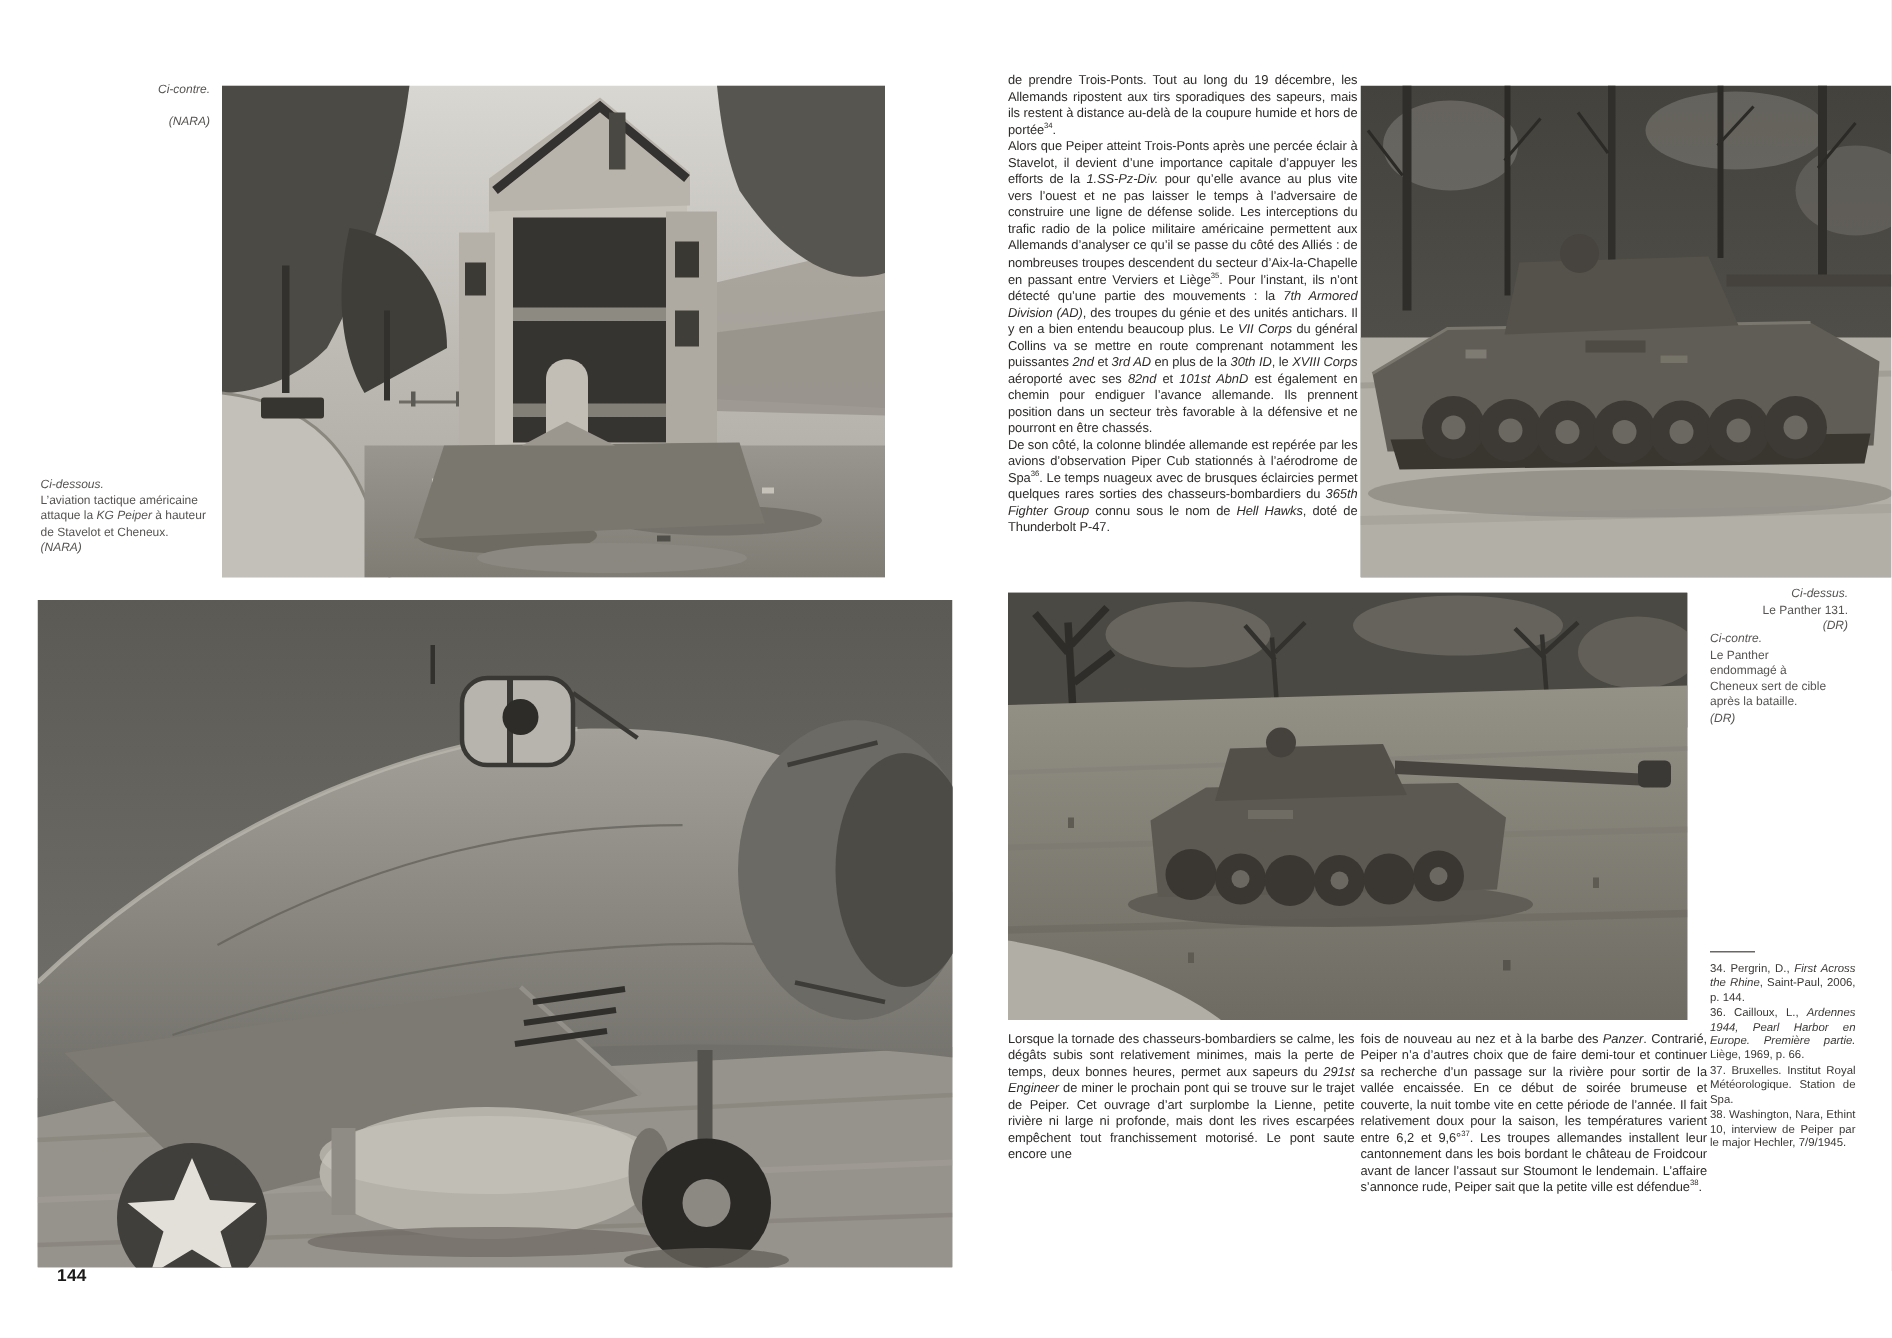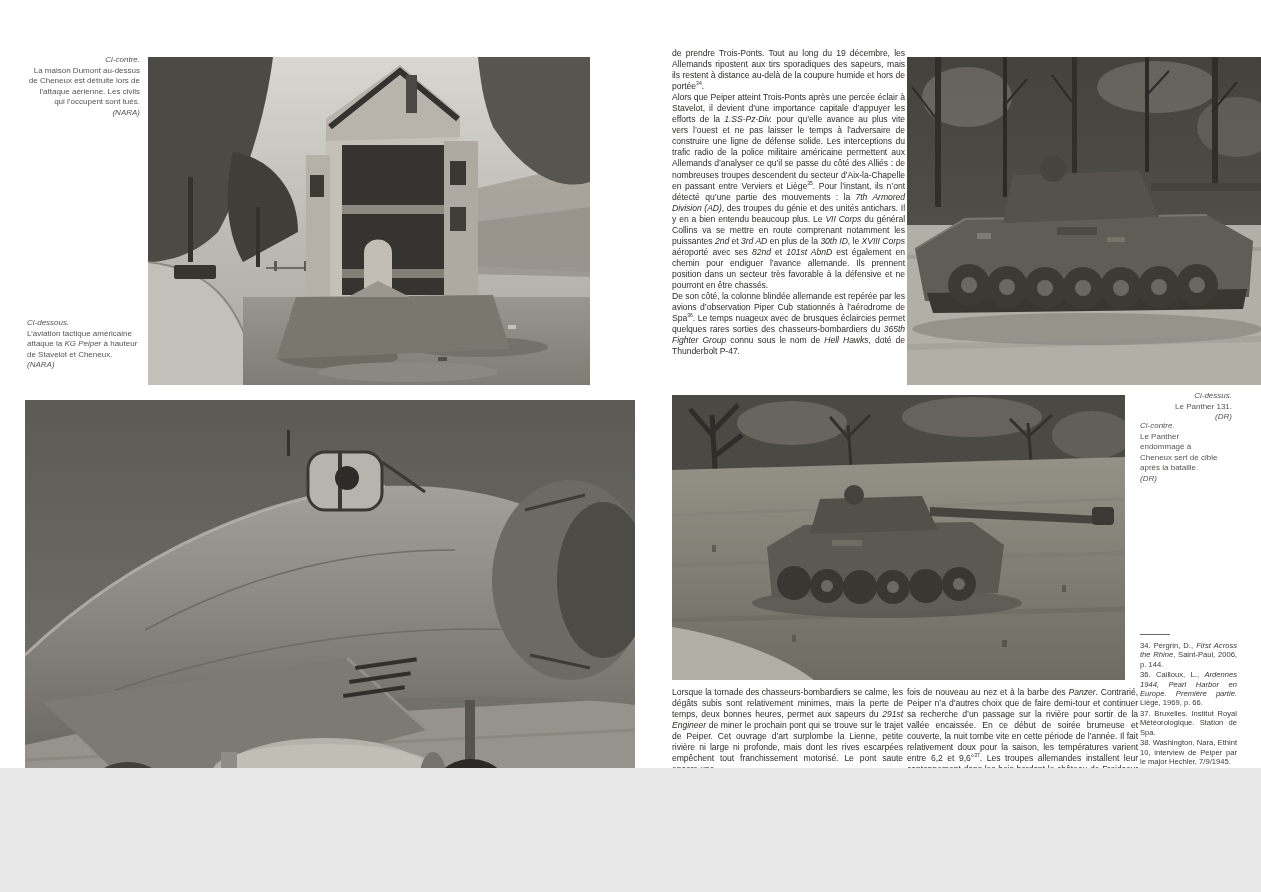--- a/index.html
+++ b/index.html
@@ -1,16 +1,16 @@
 <!DOCTYPE html>
 <html lang="fr"><head>
 <meta charset="utf-8">
 <style>
   html,body{margin:0;padding:0;background:#e8e8e8;}
-  .spread{position:relative;width:1261px;height:768px;background:#ffffff;overflow:hidden;
+  .spread{position:relative;width:1261px;height:892px;background:#ffffff;overflow:hidden;
           font-family:"Liberation Sans","DejaVu Sans",sans-serif;}
   
   .body-col{position:absolute;color:#2e2c2a;font-size:8.6px;line-height:11.05px;
             text-align:justify;letter-spacing:-0.05px;hyphens:auto;-webkit-hyphens:auto;}
   .body-col p{margin:0;}
   sup{font-size:0.6em;line-height:0;vertical-align:super;}
   .caption{position:absolute;color:#565452;font-size:8px;line-height:10.6px;}
   .footnotes{position:absolute;left:1140px;top:641px;width:97px;color:#3a3836;
              font-size:7.6px;line-height:9.3px;text-align:justify;hyphens:auto;-webkit-hyphens:auto;}
   .footnotes p{margin:0 0 1.5px 0;}
@@ -32,21 +32,21 @@
   #photo-house{left:148px;top:57px;}
   #photo-p47{left:25px;top:400px;}
   #photo-panther-road{left:907px;top:57px;}
   #photo-panther-field{left:672px;top:395px;}
 </style>
 </head>
 <body>
 
 <div class="spread">
 
-  <div id="cap-house" class="caption"><span style="font-style: italic;">Ci-contre.</span><br><span>La maison Dumont au-dessus de Cheneux est détruite lors de l’attaque aérienne. Les civils qui l’occupent sont tués.</span><br><span style="font-style: italic;">(NARA)</span></div>
+  <div id="cap-house" class="caption"><span style="font-style: italic;">Ci-contre.</span><br><br><span style="font-style: italic;">(NARA)</span></div>
 
   <svg id="photo-house" class="photo" width="442" height="328" viewBox="0 0 442 328" role="img">
     <defs>
       <linearGradient id="sky1" x1="0" y1="0" x2="0" y2="1">
         <stop offset="0" stop-color="#d9d7d2"></stop>
           <stop offset="0.55" stop-color="#bdbab4"></stop>
           <stop offset="1" stop-color="#aaa7a0"></stop>
       </linearGradient>
       <linearGradient id="rub1" x1="0" y1="0" x2="0" y2="1">
         <stop offset="0" stop-color="#999690"></stop>

